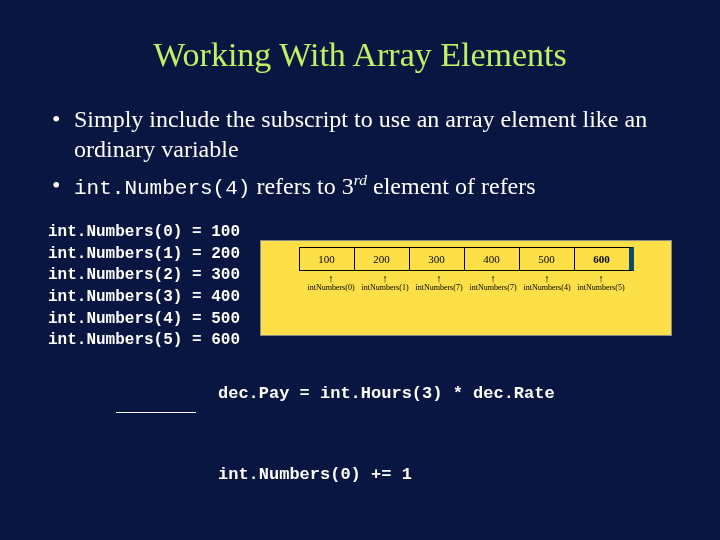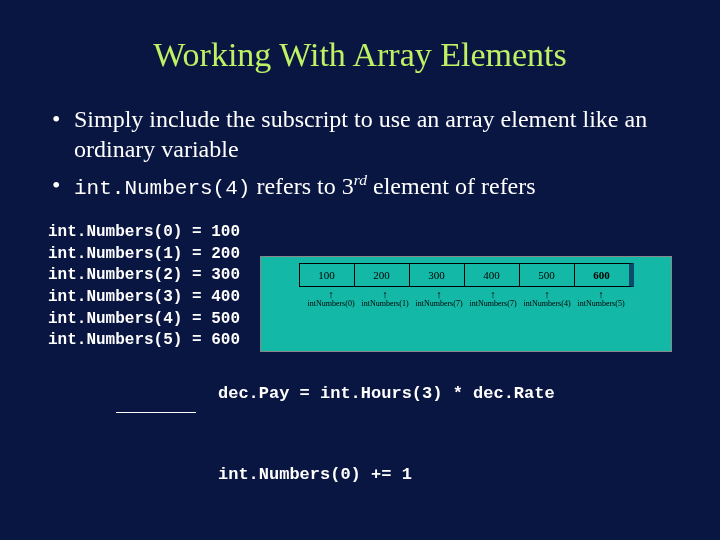--- a/index.html
+++ b/index.html
@@ -49,37 +49,37 @@
     font-family: "Courier New", Courier, monospace;
     font-size: 21px;
   }
   .sup {
     font-size: 0.65em;
     vertical-align: super;
     font-style: italic;
   }
   .row {
     display: flex;
-    align-items: flex-end;
+    align-items: center;
     gap: 20px;
   }
   .assignments {
     font-family: "Courier New", Courier, monospace;
     font-weight: bold;
     font-size: 16px;
     line-height: 1.35;
     white-space: pre;
     margin-top: 6px;
   }
   .diagram-wrap {
     flex: 1;
     margin-top: 8px;
   }
   .diagram {
-    background: #14b8a6;
+    background: #fde047;
     color: #000000;
     width: 100%;
     height: 96px;
     position: relative;
     font-family: "Times New Roman", Times, serif;
     border: 1px solid #888;
     box-sizing: border-box;
     padding-top: 6px;
   }
   .boxesrow {

